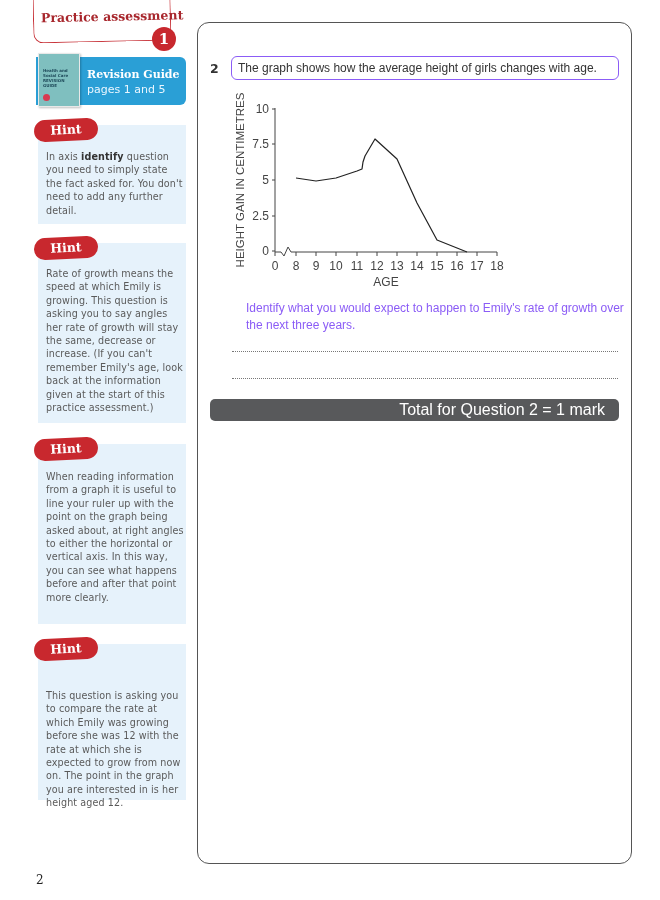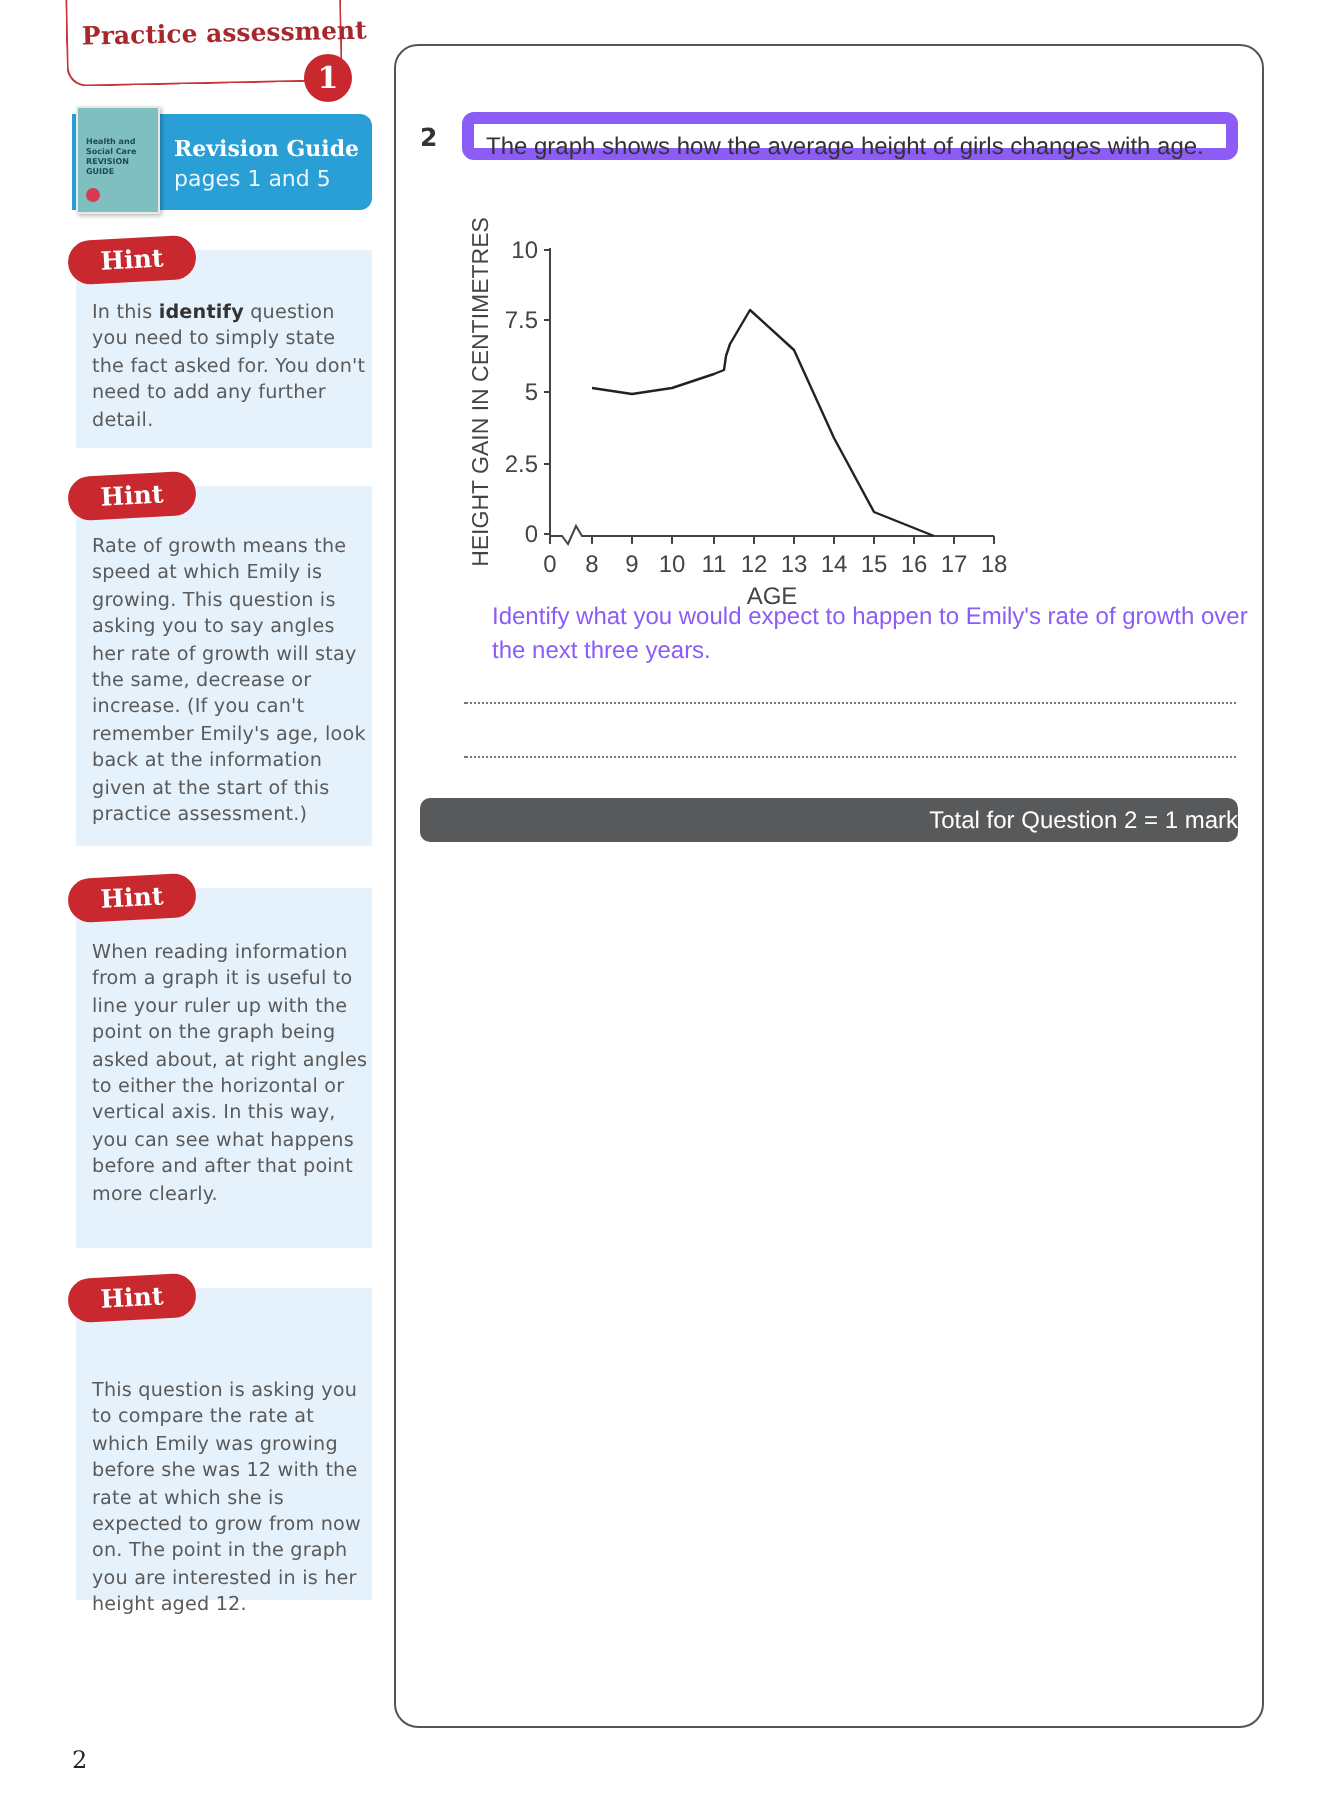--- a/index.html
+++ b/index.html
@@ -59,41 +59,41 @@
   
   .panel {
     position: absolute; left: 197px; top: 22px; width: 435px; height: 842px;
     border: 1.5px solid #555; border-radius: 12px;
   }
   .q-num {
     position: absolute; left: 210px; top: 61px; font-weight: bold; font-size: 12.5px; color: #333;
   }
   .q-stem {
     position: absolute; left: 231px; top: 56px; width: 388px; height: 24px;
-    border: 6px solid #8b5cf6; border-radius: 6px; font-size: 12px; color: #333;
+    border: 1px solid #8b5cf6; border-radius: 6px; font-size: 12px; color: #333;
     padding: 4px 6px; white-space: nowrap; font-family: "Liberation Sans", sans-serif;
   }
 
   
-  .chart { position: absolute; left: 228px; top: 108px; width: 290px; height: 200px; }
+  .chart { position: absolute; left: 228px; top: 92px; width: 290px; height: 200px; }
   .chart svg { position: absolute; left: 0; top: 0; }
   .tick-label { font-family: "Liberation Sans", sans-serif; font-size: 12px; fill: #444; }
 
   .q-prompt {
     position: absolute; left: 246px; top: 300px; width: 395px; font-size: 12px;
     line-height: 16.5px; color: #8b5cf6; font-family: "Liberation Sans", sans-serif;
   }
   .answer-line {
     position: absolute; left: 232px; width: 386px; height: 0;
     border-top: 1.3px dotted #777;
   }
   .total-bar {
     position: absolute; left: 210px; top: 399px; width: 409px; height: 22px;
     background: #58595b; border-radius: 5px; color: #fff; text-align: right;
-    font-family: "Liberation Sans", sans-serif; font-size: 12px; line-height: 22px; padding-right: 0;
+    font-family: "Liberation Sans", sans-serif; font-size: 16px; line-height: 22px; padding-right: 14px;
   }
   .page-num {
     position: absolute; left: 36px; top: 873px; font-family: "DejaVu Serif", serif; font-size: 12px; color: #222;
   }
 </style>
 </head>
 <body>
 
 <div class="pa-tab">
   <span class="pa-tab-label">Practice assessment</span>
@@ -103,21 +103,21 @@
 <div class="rg"></div>
 <div class="rg-book">
   <div class="rg-book-title">Health and Social Care REVISION GUIDE</div>
   <div class="rg-book-dot"></div>
 </div>
 <div class="rg-title">Revision Guide</div>
 <div class="rg-pages">pages 1 and 5</div>
 
 <div class="hint-box" style="top:125px;height:99px;"></div>
 <div class="hint-badge" style="top:119px;">Hint</div>
-<div class="hint-text" style="top:150px;"><span>In this </span><b>identify</b><span> question you need to simply state the fact asked for. You don't need to add any further detail.</span></div>
+<div class="hint-text" style="top:150px;"><span>In axis </span><b>identify</b><span> question you need to simply state the fact asked for. You don't need to add any further detail.</span></div>
 
 <div class="hint-box" style="top:243px;height:180px;"></div>
 <div class="hint-badge" style="top:237px;">Hint</div>
 <div class="hint-text" style="top:267px;">Rate of growth means the speed at which Emily is growing. This question is asking you to say angles her rate of growth will stay the same, decrease or increase. (If you can't remember Emily's age, look back at the information given at the start of this practice assessment.)</div>
 
 <div class="hint-box" style="top:444px;height:180px;"></div>
 <div class="hint-badge" style="top:438px;">Hint</div>
 <div class="hint-text" style="top:470px;">When reading information from a graph it is useful to line your ruler up with the point on the graph being asked about, at right angles to either the horizontal or vertical axis. In this way, you can see what happens before and after that point more clearly.</div>
 
 <div class="hint-box" style="top:644px;height:156px;"></div>

